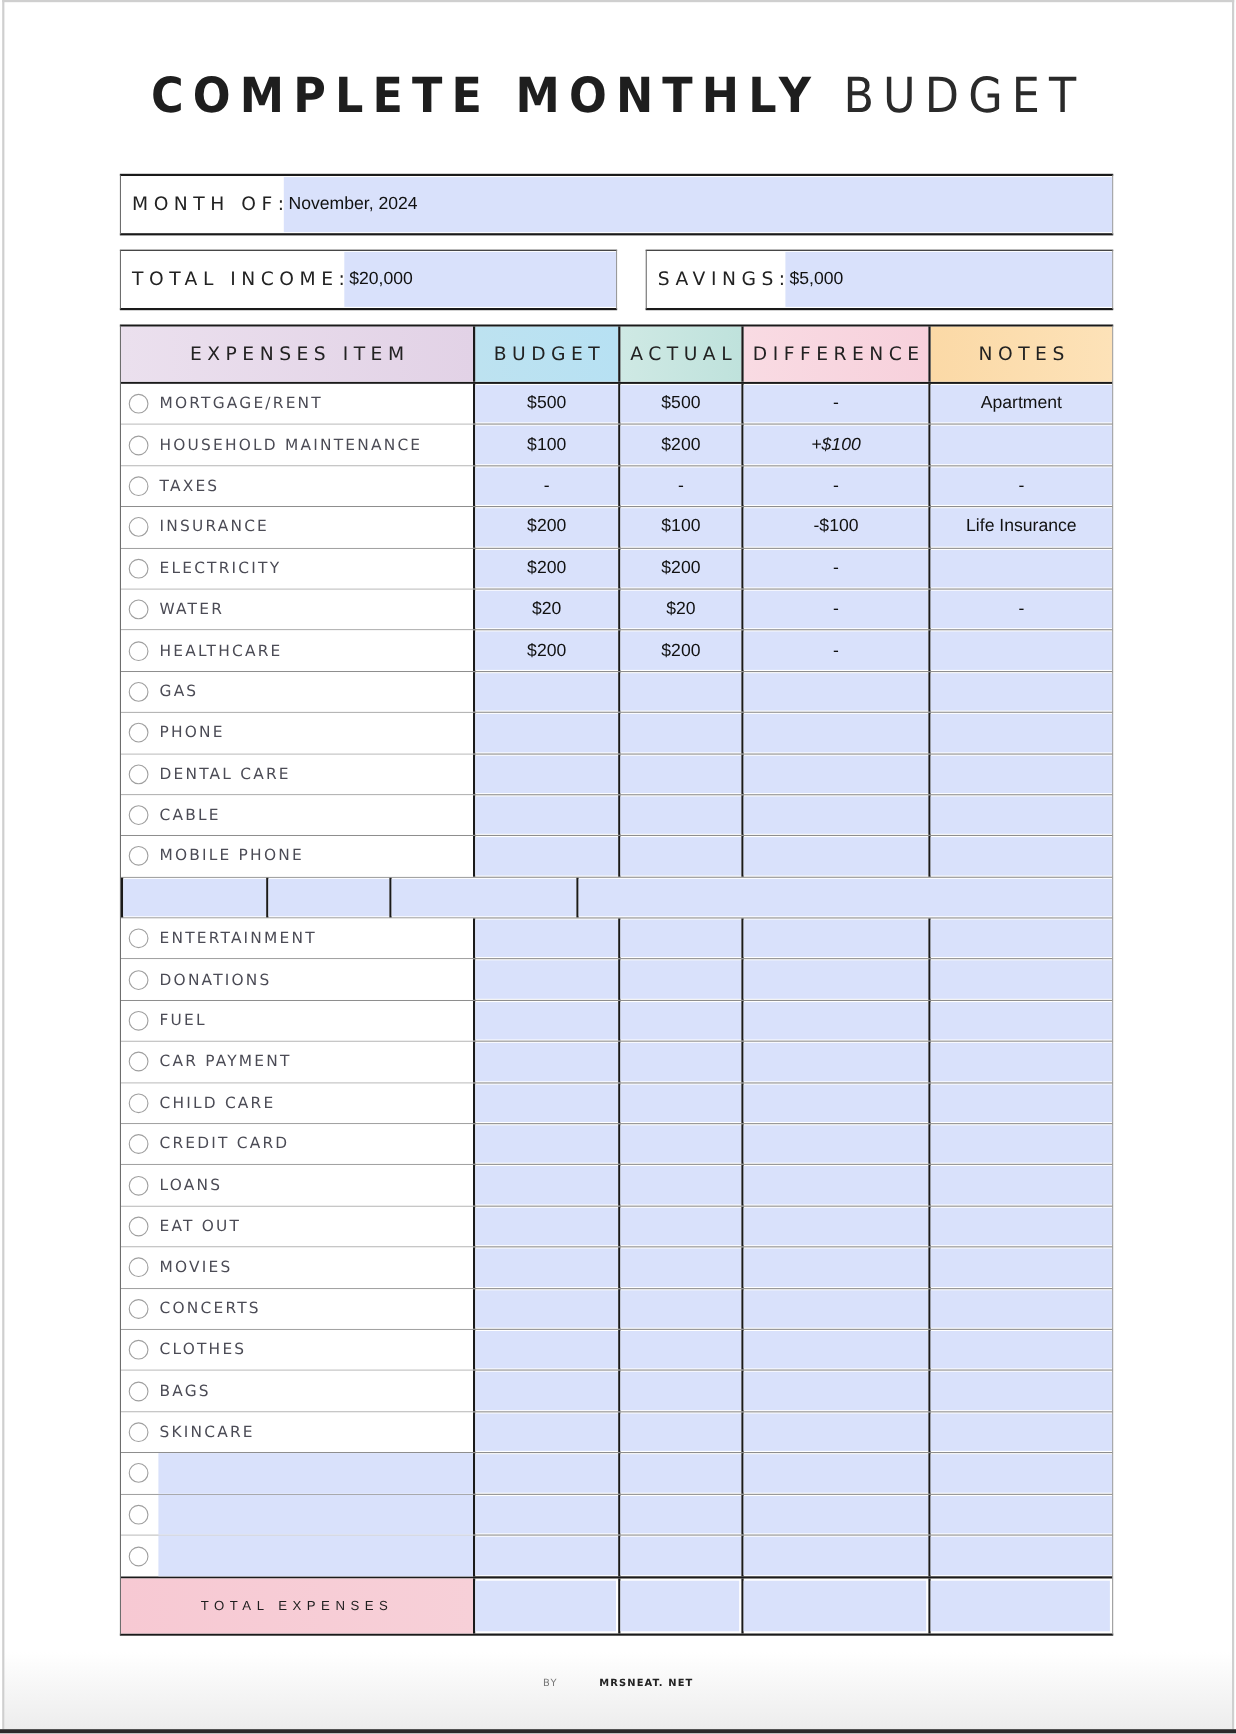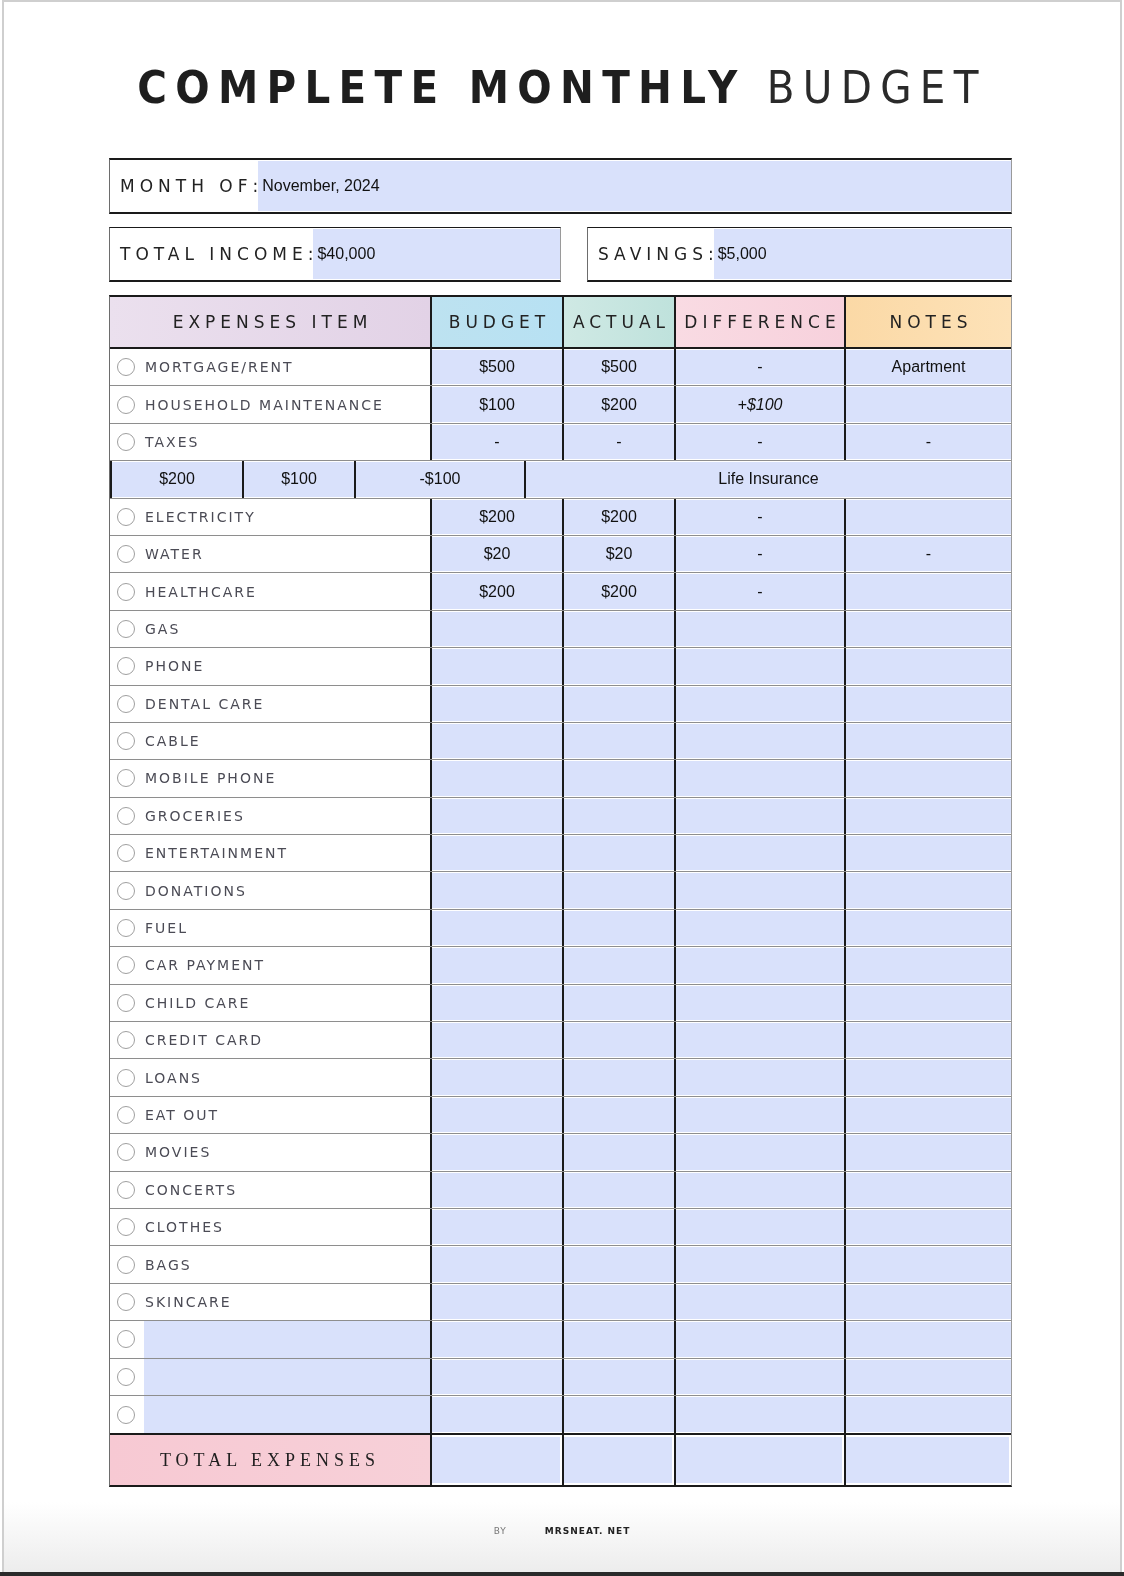--- a/index.html
+++ b/index.html
@@ -70,21 +70,21 @@
       white-space: nowrap;
     }
     .item-input { flex: 1; height: 100%; background: #d9e1fb; margin-left: 7px; }
     .val {
       background: #d9e1fb; margin: 1px 0 1px 0; height: calc(100% - 2px);
       font-family: "Liberation Sans", sans-serif; font-size: 16px; color: #111;
     }
     .total-row { display: flex; height: 52px; border-top: 2px solid #1a1a1a; }
     .total-label {
       background: linear-gradient(90deg, #f7c9d3, #f7d0d8);
-      font-family: Liberation Serif, serif; font-size: 18px; letter-spacing: 5px; color: #1e1e1e;
+      font-family: Liberation Sans, sans-serif; font-size: 12px; letter-spacing: 5px; color: #1e1e1e;
       display: flex; align-items: center; justify-content: center;
     }
     .total-val { background: #d9e1fb; margin: 2px 2px 2px 0; height: calc(100% - 4px); }
 
     .footer {
       position: absolute; left: 0; top: 1526px; width: 1124px; text-align: center;
       font-family: "DejaVu Sans", sans-serif; font-size: 9px; letter-spacing: 1px;
     }
     .footer .by { color: #777; margin-right: 6px; }
     .footer .site { color: #222; font-weight: bold; margin-left: 32px; }
@@ -106,21 +106,21 @@
       <span class="colon">:</span>
     </div>
   <div class="field-value">November, 2024</div>
 </div>
 
 <div class="field-box" style="left:109px; top:227px; width:452px; height:55px; border-top-width:1px; border-bottom-width:2px;">
   <div class="field-label">
       <span>TOTAL INCOME</span>
       <span class="colon">:</span>
     </div>
-  <div class="field-value">$40,000</div>
+  <div class="field-value">$20,000</div>
 </div>
 
 <div class="field-box" style="left:587px; top:227px; width:425px; height:55px; border-top-width:1px; border-bottom-width:2px;">
   <div class="field-label">
       <span>SAVINGS</span>
       <span class="colon">:</span>
     </div>
   <div class="field-value">$5,000</div>
 </div>
 
@@ -181,20 +181,24 @@
           <div class="val" style="width:100%;display:flex;align-items:center;justify-content:center;">-</div>
         </div>
         <div class="cell c3">
           <div class="val" style="width:100%;display:flex;align-items:center;justify-content:center;">-</div>
         </div>
         <div class="cell c4">
           <div class="val" style="width:100%;display:flex;align-items:center;justify-content:center;">-</div>
         </div>
       </div>
       <div class="row">
+        <div class="cell c0 item-cell">
+          <span class="radio"></span>
+          <span class="item-label">INSURANCE</span>
+        </div>
         <div class="cell c1">
           <div class="val" style="width:100%;display:flex;align-items:center;justify-content:center;">$200</div>
         </div>
         <div class="cell c2">
           <div class="val" style="width:100%;display:flex;align-items:center;justify-content:center;">$100</div>
         </div>
         <div class="cell c3">
           <div class="val" style="width:100%;display:flex;align-items:center;justify-content:center;">-$100</div>
         </div>
         <div class="cell c4">
@@ -339,24 +343,20 @@
           <div class="val" style="width:100%;display:flex;align-items:center;justify-content:center;"></div>
         </div>
         <div class="cell c3">
           <div class="val" style="width:100%;display:flex;align-items:center;justify-content:center;"></div>
         </div>
         <div class="cell c4">
           <div class="val" style="width:100%;display:flex;align-items:center;justify-content:center;"></div>
         </div>
       </div>
       <div class="row">
-        <div class="cell c0 item-cell">
-          <span class="radio"></span>
-          <span class="item-label">GROCERIES</span>
-        </div>
         <div class="cell c1">
           <div class="val" style="width:100%;display:flex;align-items:center;justify-content:center;"></div>
         </div>
         <div class="cell c2">
           <div class="val" style="width:100%;display:flex;align-items:center;justify-content:center;"></div>
         </div>
         <div class="cell c3">
           <div class="val" style="width:100%;display:flex;align-items:center;justify-content:center;"></div>
         </div>
         <div class="cell c4">

